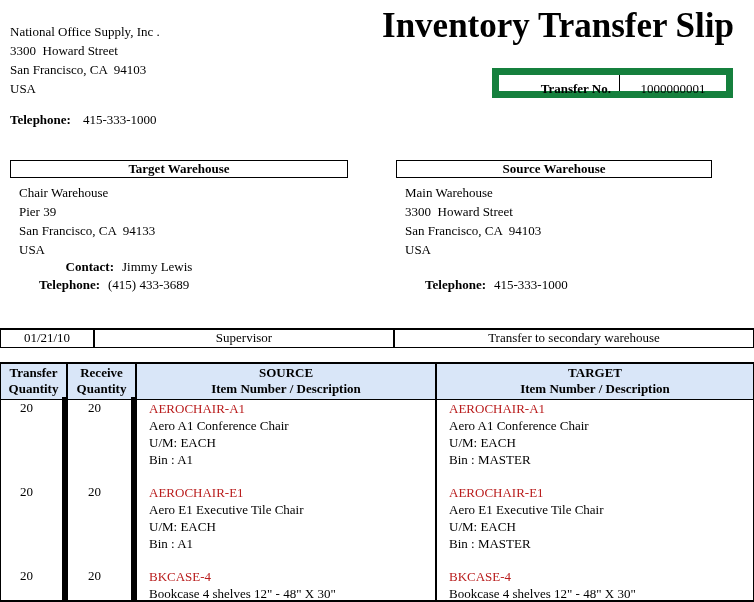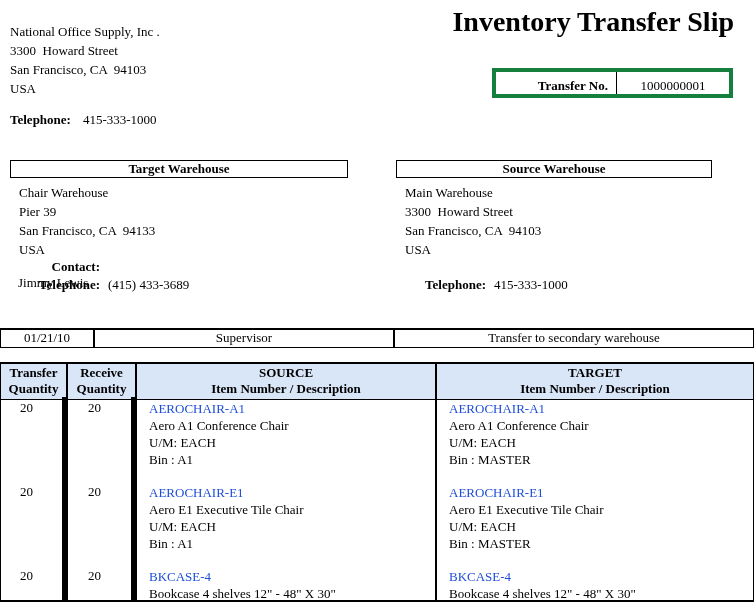--- a/index.html
+++ b/index.html
@@ -18,27 +18,27 @@
 
   
   #company-block { position: absolute; left: 10px; top: 22px; line-height: 19px; }
   #company-phone-row { position: absolute; left: 10px; top: 112px; display: flex; }
   .lbl { font-weight: bold; white-space: pre; }
   #company-phone-row .val { margin-left: 12px; }
 
   
   #report-title {
     position: absolute; top: 6px; right: 20px;
-    font-size: 28px; font-weight: bold; letter-spacing: 0px;
+    font-size: 35px; font-weight: bold; letter-spacing: 0px;
   }
 
   
   #transfer-no-box {
     position: absolute; left: 492px; top: 68px; width: 241px; height: 30px;
-    border: 4px solid #15803d; display: flex;
+    border: 7px solid #15803d; display: flex;
   }
   #transfer-no-label {
     width: 121px; height: 100%; border-right: 1px solid #000;
     font-weight: bold; text-align: right; padding: 6px 8px 0 0;
   }
   #transfer-no-value {
     flex: 1; text-align: center; padding-top: 6px;
   }
 
   
@@ -48,21 +48,21 @@
     font-weight: bold; line-height: 16px;
   }
   #target-wh-header { left: 10px; width: 338px; }
   #source-wh-header { left: 396px; width: 316px; }
   .wh-address { position: absolute; top: 183px; line-height: 19px; }
   #target-wh-address { left: 19px; }
   #source-wh-address { left: 405px; }
   .label-row { position: absolute; display: flex; }
   .label-row .lbl { width: 90px; text-align: right; }
   .label-row .val { margin-left: 8px; white-space: pre; }
-  #target-contact-row { left: 10px; top: 259px; flex-direction: column; }
+  #target-contact-row { left: 24px; top: 259px; }
   #target-phone-row { left: 10px; top: 277px; }
   #source-phone-row { left: 396px; top: 277px; }
 
   
   #info-table {
     position: absolute; left: 0; top: 328px; width: 754px;
     border-top: 2px solid #000; border-bottom: 1px solid #000;
   }
   .info-row { display: grid; grid-template-columns: 95px 300px auto; }
   .info-cell {
@@ -93,21 +93,21 @@
   }
   .item-row { display: grid; grid-template-columns: 68px 69px 300px auto; height: 84px; }
   .item-row:last-child { height: 52px; }
   .qty-cell {
     text-align: center; padding: 3px 10px 0 0;
     border-right: 6px solid #000000;
   }
   .qty-cell:first-child { border-left: 1px solid #000; }
   .detail-cell { padding: 3px 4px 0 12px; line-height: 17px; border-right: 2px solid #000; }
   .detail-cell.target-detail { border-right: 1px solid #000; }
-  .item-link { color: #1d4ed8; }
+  .item-link { color: #b91c1c; }
 </style>
 </head>
 <body>
 
 <div id="page">
 
   <div id="company-block">
     <div class="pre">National Office Supply, Inc .</div>
     <div class="pre">3300  Howard Street</div>
     <div class="pre">San Francisco, CA  94103</div>

